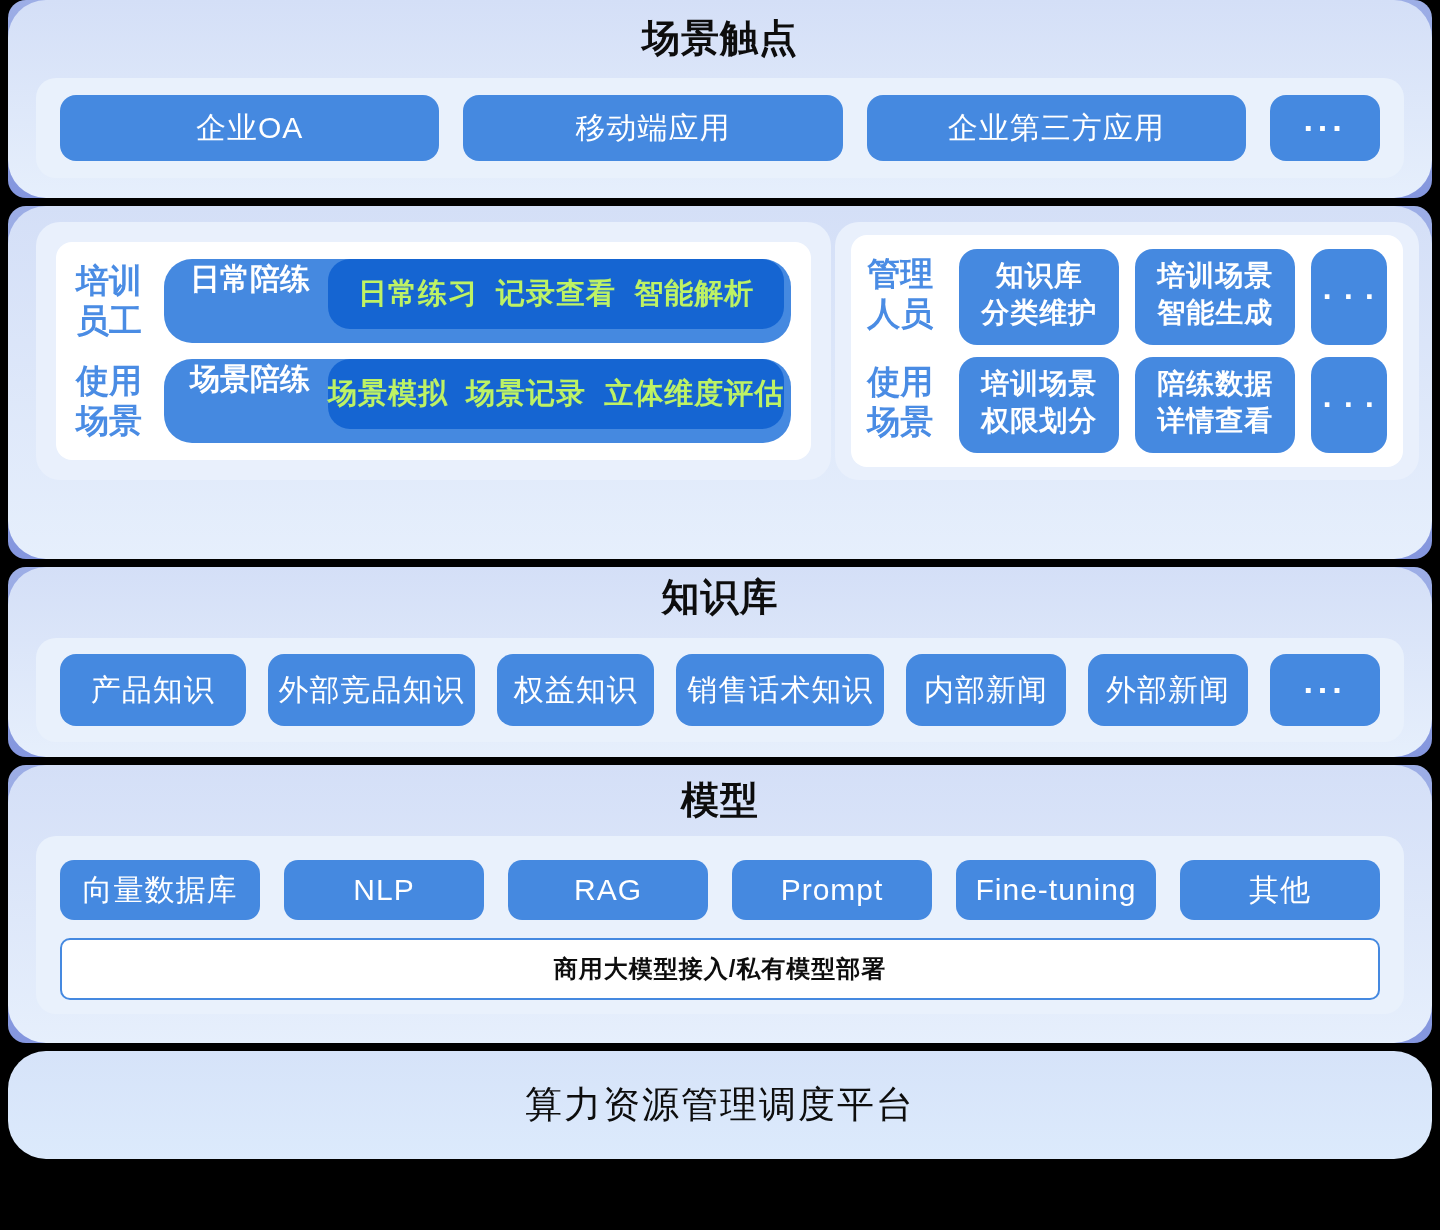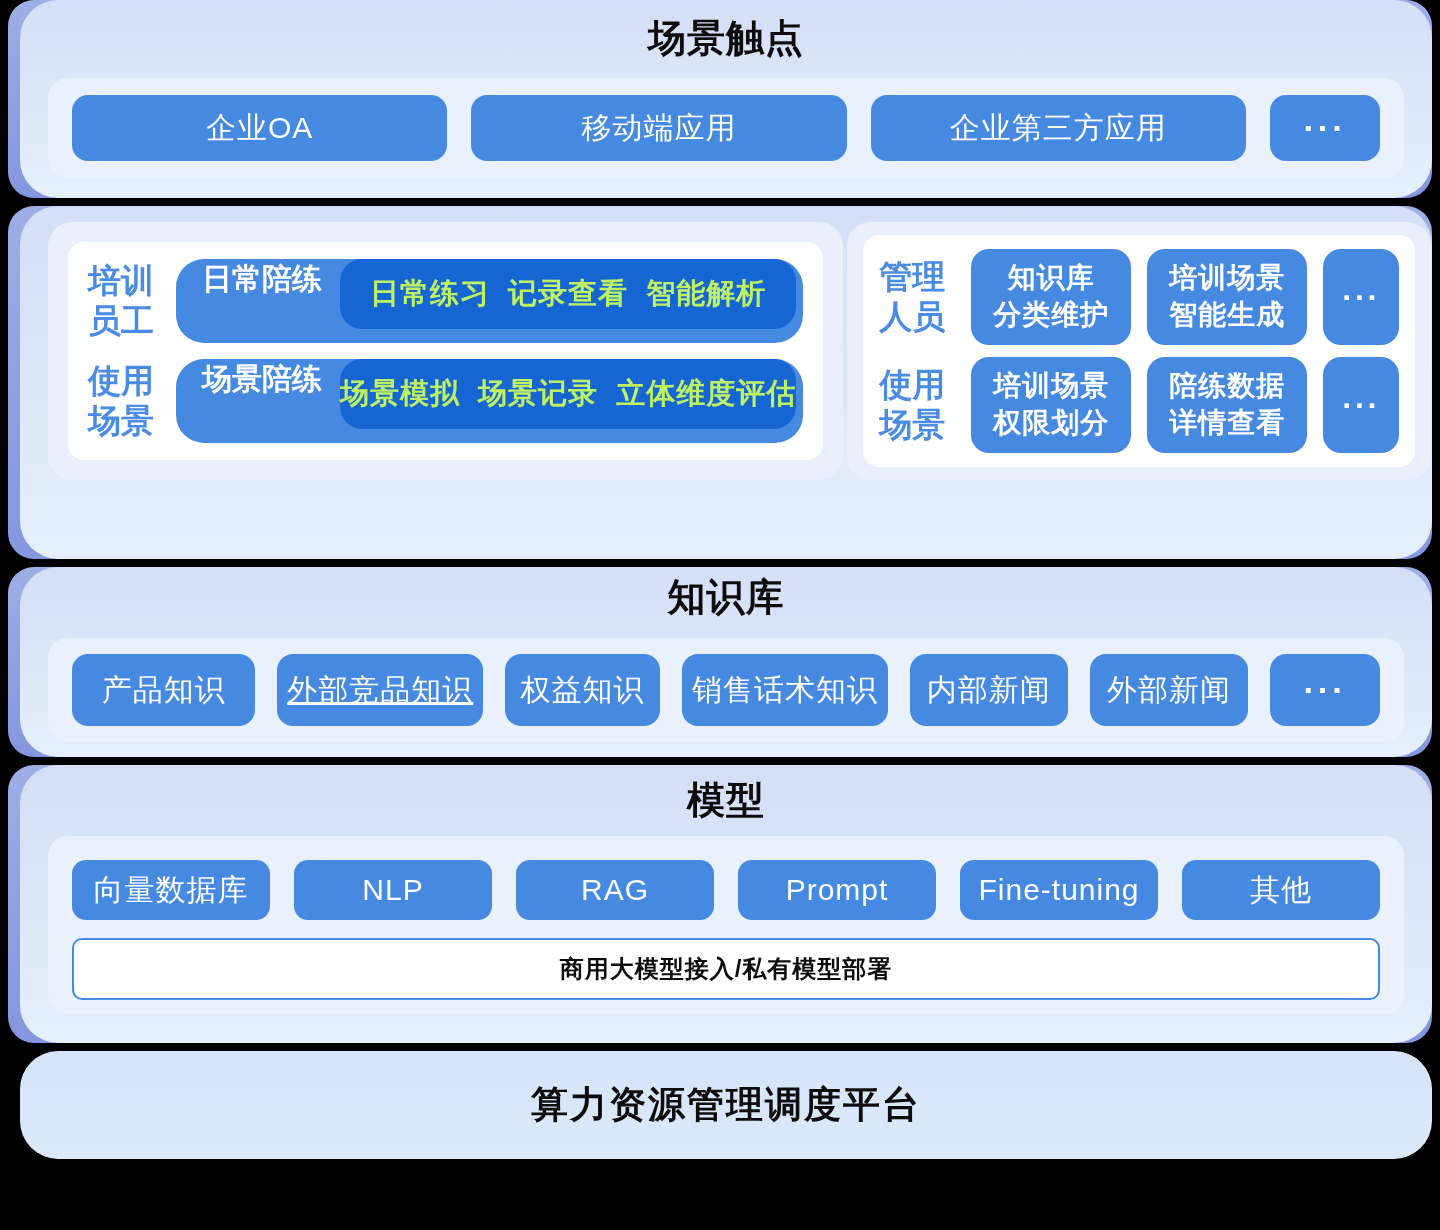--- a/index.html
+++ b/index.html
@@ -3,23 +3,22 @@
 <meta charset="utf-8">
 <style>
   html,body{margin:0;padding:0;background:#000;}
   .canvas{
     position:relative;width:1440px;height:1230px;overflow:hidden;background:#000;
     font-family:"Liberation Sans","DejaVu Sans",sans-serif;
     display:flex;flex-direction:column;gap:8px;
   }
   
   .wrap{
-    margin:0 8px;border-radius:26px;background:linear-gradient(180deg,#9daee6 0%,#8496DE 100%);
+    margin:0 8px;border-radius:18px;background:linear-gradient(180deg,#9daee6 0%,#8496DE 100%);
     flex:0 0 auto;
-    padding-left:12px;
   }
   .sec{
     border-radius:38px;
     background:linear-gradient(180deg,#d4dff7 0%,#e6effc 100%);
     box-sizing:border-box;padding:16px 28px 0 28px;
   }
   .sec-title{
     margin:0;text-align:center;color:#0d0d0d;font-size:38px;font-weight:700;
     line-height:44px;letter-spacing:1px;
   }
@@ -42,21 +41,21 @@
   .w2 .sec-title{margin-bottom:20px;}
   .cards{display:flex;gap:4px;}
   .card{background:#e9f0fc;border-radius:24px;box-sizing:border-box;height:258px;}
   .card.left{flex:764 1 0;padding:20px;}
   .card.right{flex:580 1 0;padding:13px 16px;}
   .white-panel{
     background:#ffffff;border-radius:16px;box-sizing:border-box;height:100%;
     display:flex;flex-direction:column;justify-content:center;
   }
   .card.left .white-panel{padding:17px 20px;gap:16px;}
-  .card.right .white-panel{padding:14px 16px;gap:12px;}
+  .card.right .white-panel{padding:14px 16px;gap:12px;font-family:Liberation Mono, monospace;}
   .brow{display:flex;align-items:center;flex:1 1 0;}
   .blabel{
     flex:0 0 80px;color:#4A8CE4;font-size:33px;font-weight:700;line-height:1.22;
     display:flex;flex-direction:column;align-items:flex-start;
   }
   .pill{
     flex:1 1 0;height:84px;background:#4589E0;border-radius:28px;
     display:flex;margin-left:8px;
   }
   .pill-label{
@@ -72,41 +71,41 @@
     flex:0 0 160px;height:96px;margin-left:16px;background:#4589E0;border-radius:18px;
     color:#fff;display:flex;flex-direction:column;align-items:center;justify-content:center;
     font-size:28px;font-weight:600;line-height:1.32;letter-spacing:1px;
   }
   .chip2.more2{flex:0 0 76px;font-size:32px;font-weight:700;letter-spacing:2px;}
   
   .w3 .sec{height:190px;padding-top:8px;}
   .w3 .sec-title{margin-bottom:19px;}
   .w3 .panel{padding:16px 24px;gap:22px;}
   .w3 .chip{height:72px;}
-  .k0{flex:1.16 1 0;} .k1{flex:1.30 1 0;text-decoration:underline;} .k2{flex:0.98 1 0;}
+  .k0{flex:1.16 1 0;} .k1{flex:1.30 1 0;} .k2{flex:0.98 1 0;}
   .k3{flex:1.30 1 0;} .k4{flex:1.00 1 0;} .k5{flex:1.00 1 0;}
   
   .w4 .sec{height:278px;padding-top:13px;}
   .w4 .sec-title{margin-bottom:14px;}
   .panel-col{display:block;padding:24px 24px 14px 24px;}
   .model-row{display:flex;gap:24px;}
   .w4 .chip{height:60px;border-radius:14px;}
   .model-bar{
     margin-top:18px;height:62px;background:#ffffff;border:2px solid #4589E0;border-radius:10px;
     box-sizing:border-box;display:flex;align-items:center;justify-content:center;
     color:#0d0d0d;font-size:24px;font-weight:700;letter-spacing:1px;
   }
   
   .w5{background:none;margin-bottom:0;}
   .w5 .sec{
     height:108px;padding:0;background:linear-gradient(180deg,#d6e3f9 0%,#dceafc 100%);
     display:flex;align-items:center;justify-content:center;
   }
   .platform-title{
-    color:#0d0d0d;font-size:37px;font-weight:700;letter-spacing:2px;margin:0;
+    color:#0d0d0d;font-size:37px;font-weight:400;letter-spacing:2px;margin:0;
   }
 </style>
 </head>
 <body>
 
 <div class="canvas">
 
   <div class="wrap w1">
     <div class="sec">
       <h2 class="sec-title">场景触点</h2>

